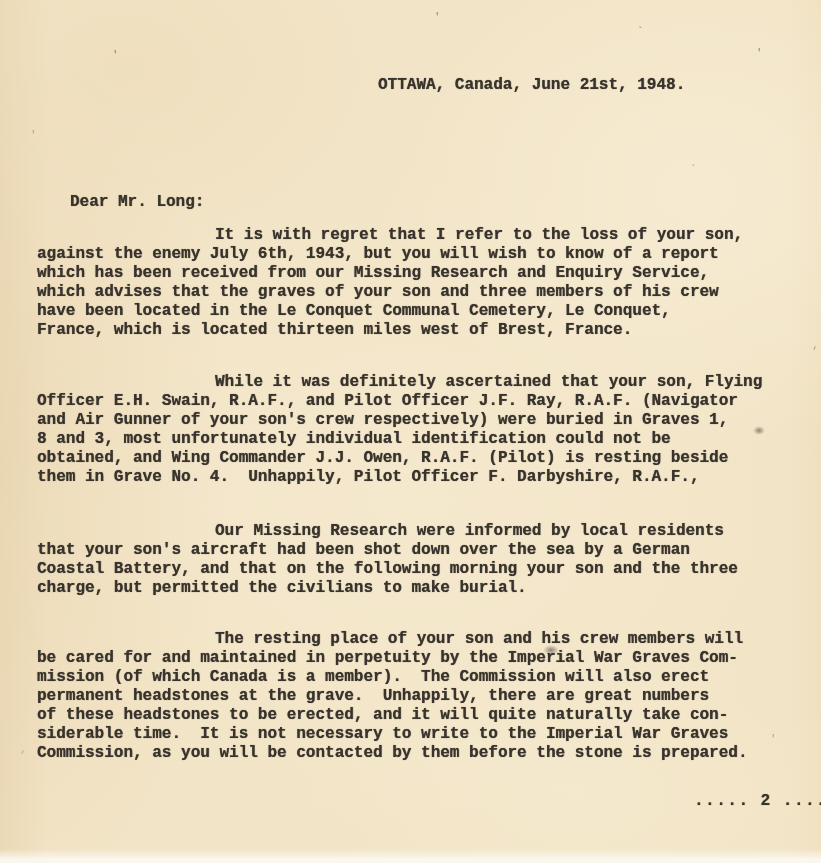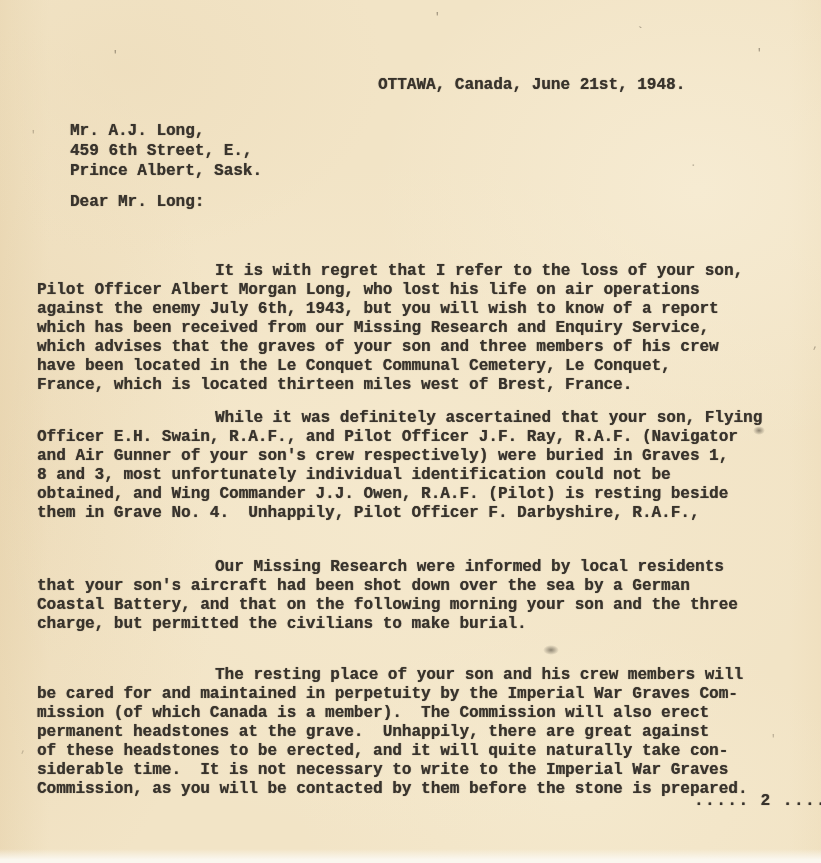--- a/index.html
+++ b/index.html
@@ -23,21 +23,21 @@
     color:#38332c;
   }
   .ink{
     text-shadow:0 0 1px rgba(56,51,44,0.65), 0.4px 0.4px 0.6px rgba(56,51,44,0.35);
   }
   .block{position:absolute;}
   .tline{white-space:pre;}
   .dateline{left:378px;top:76px;}
   .recipient{left:70px;top:121px;line-height:20px;}
   .salutation{left:70px;top:193px;text-align:center;}
-  .para{left:37px;width:760px;margin-top:36px;}
+  .para{left:37px;width:760px;}
   .para .tline:first-child{padding-left:178px;}
   .para1{top:226px;}
   .para2{top:373px;}
   .para3{top:522px;}
   .para4{top:630px;}
   .pagenum{left:694px;top:792px;letter-spacing:1.5px;white-space:pre;}
   .bottom-edge{
     position:absolute;left:0;right:0;bottom:0;height:14px;
     background:linear-gradient(to bottom, rgba(251,248,240,0), #faf7ef 75%);
   }
@@ -50,31 +50,25 @@
     background:radial-gradient(ellipse at center, rgba(40,35,28,0.50), rgba(40,35,28,0) 70%);
   }
 </style>
 </head>
 <body>
 
 <div class="page">
 
   <div class="block dateline ink">OTTAWA, Canada, June 21st, 1948.</div>
 
-  <div class="block recipient ink">
-      <div class="tline">Mr. A.J. Long,</div>
-      <div class="tline">459 6th Street, E.,</div>
-      <div class="tline">Prince Albert, Sask.</div>
-    </div>
 
   <div class="block salutation ink">Dear Mr. Long:</div>
 
   <div class="block para para1 ink">
       <div class="tline">It is with regret that I refer to the loss of your son,</div>
-      <div class="tline">Pilot Officer Albert Morgan Long, who lost his life on air operations</div>
       <div class="tline">against the enemy July 6th, 1943, but you will wish to know of a report</div>
       <div class="tline">which has been received from our Missing Research and Enquiry Service,</div>
       <div class="tline">which advises that the graves of your son and three members of his crew</div>
       <div class="tline">have been located in the Le Conquet Communal Cemetery, Le Conquet,</div>
       <div class="tline">France, which is located thirteen miles west of Brest, France.</div>
     </div>
   <div class="block para para2 ink">
       <div class="tline">While it was definitely ascertained that your son, Flying</div>
       <div class="tline">Officer E.H. Swain, R.A.F., and Pilot Officer J.F. Ray, R.A.F. (Navigator</div>
       <div class="tline">and Air Gunner of your son's crew respectively) were buried in Graves 1,</div>
@@ -85,21 +79,21 @@
   <div class="block para para3 ink">
       <div class="tline">Our Missing Research were informed by local residents</div>
       <div class="tline">that your son's aircraft had been shot down over the sea by a German</div>
       <div class="tline">Coastal Battery, and that on the following morning your son and the three</div>
       <div class="tline">charge, but permitted the civilians to make burial.</div>
     </div>
   <div class="block para para4 ink">
       <div class="tline">The resting place of your son and his crew members will</div>
       <div class="tline">be cared for and maintained in perpetuity by the Imperial War Graves Com-</div>
       <div class="tline">mission (of which Canada is a member).  The Commission will also erect</div>
-      <div class="tline">permanent headstones at the grave.  Unhappily, there are great against</div>
+      <div class="tline">permanent headstones at the grave.  Unhappily, there are great numbers</div>
       <div class="tline">of these headstones to be erected, and it will quite naturally take con-</div>
       <div class="tline">siderable time.  It is not necessary to write to the Imperial War Graves</div>
       <div class="tline">Commission, as you will be contacted by them before the stone is prepared.</div>
     </div>
 
   <div class="block pagenum ink">..... 2 .....</div>
 
   <div class="speck" style="left:434px;top:12px;">'</div>
   <div class="speck" style="left:112px;top:50px;">'</div>
   <div class="speck" style="left:756px;top:48px;">'</div>

